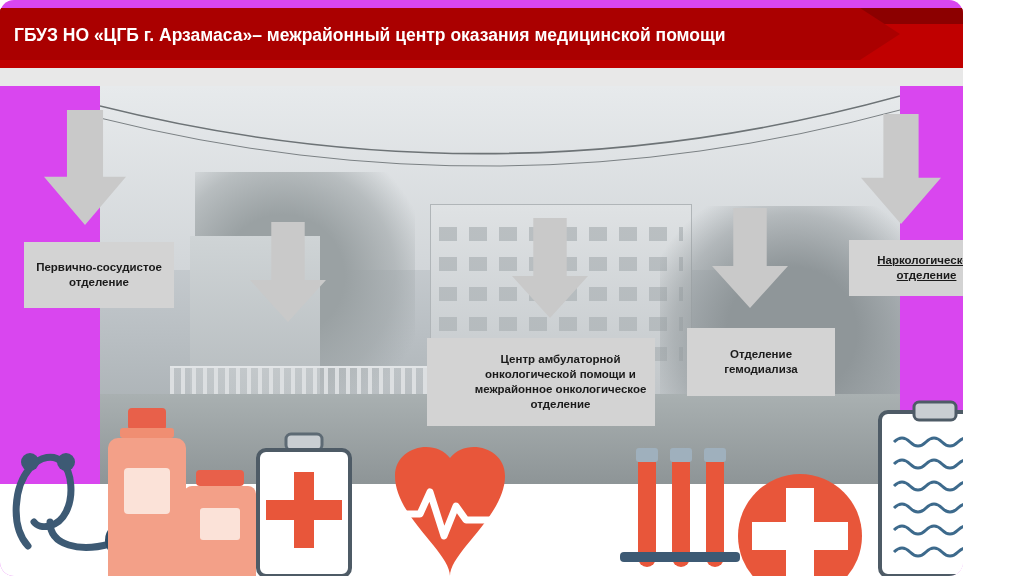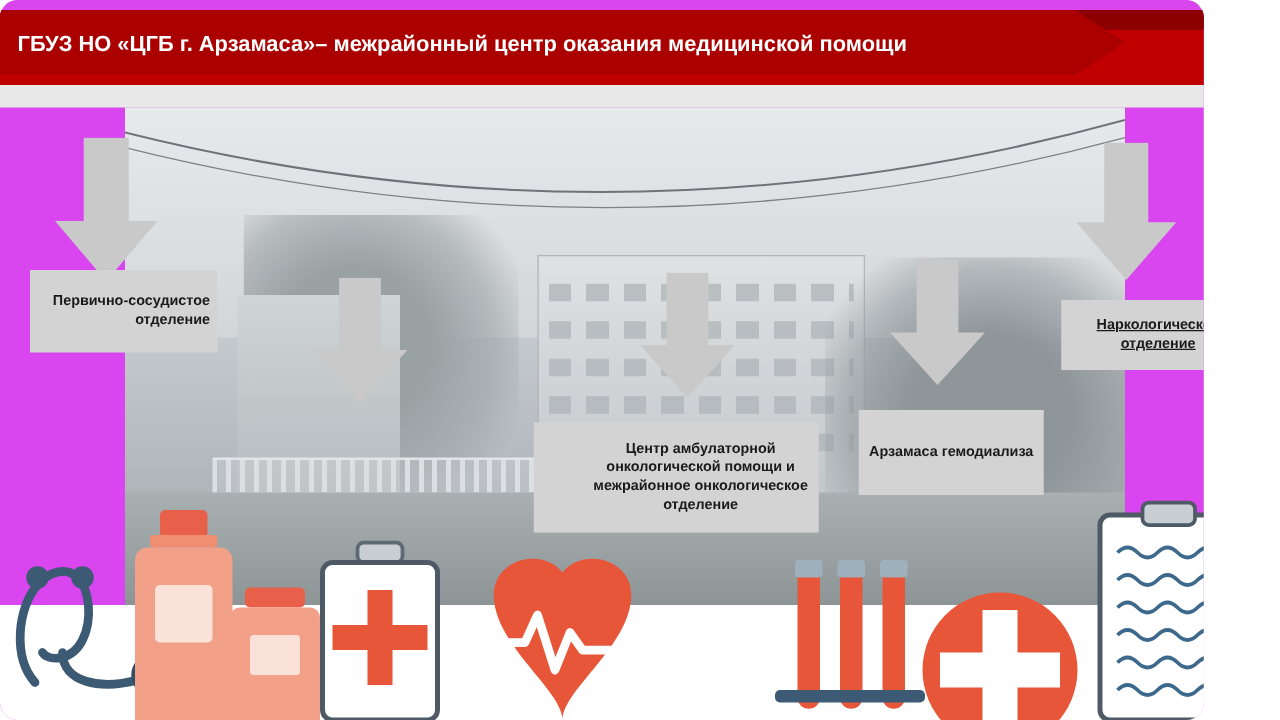--- a/index.html
+++ b/index.html
@@ -215,26 +215,26 @@
   <div class="arrow" style="left:512px;top:218px;width:76px;height:100px;background:none">
     <div class="arrow-shape"></div>
   </div>
   <div class="arrow" style="left:712px;top:208px;width:76px;height:100px;background:none">
     <div class="arrow-shape"></div>
   </div>
   <div class="arrow" style="left:861px;top:114px;width:80px;height:110px;background:none">
     <div class="arrow-shape"></div>
   </div>
 
-  <div class="label-box" style="left:24px;top:216px;width:150px;height:66px;text-align:right;">Первично-сосудистое отделение</div>
+  <div class="label-box" style="left:24px;top:242px;width:150px;height:66px;">Первично-сосудистое отделение</div>
 
 
   <div class="label-box" style="left:427px;top:338px;width:228px;height:88px;padding-left:45px;">Центр амбулаторной онкологической помощи и межрайонное онкологическое отделение</div>
 
-  <div class="label-box" style="left:687px;top:328px;width:148px;height:68px;">Арзамаса гемодиализа</div>
+  <div class="label-box" style="left:687px;top:328px;width:148px;height:68px;">Отделение гемодиализа</div>
 
   <div class="label-box" style="left:849px;top:240px;width:155px;height:56px;text-decoration:underline;">Наркологическое отделение</div>
 
   <div class="bottom-white"></div>
   <svg class="bottom-strip" viewBox="0 0 1024 200" preserveAspectRatio="none">
 
     <g>
       <path d="M28,170 C10,150 14,110 30,92 C40,80 54,78 62,86" stroke="#3d5a74" stroke-width="7" fill="none" stroke-linecap="round"></path>
       <path d="M62,86 C72,96 74,120 66,136 C58,152 40,154 34,146" stroke="#3d5a74" stroke-width="7" fill="none" stroke-linecap="round"></path>
       <circle cx="30" cy="86" r="9" fill="#3d5a74"></circle>

